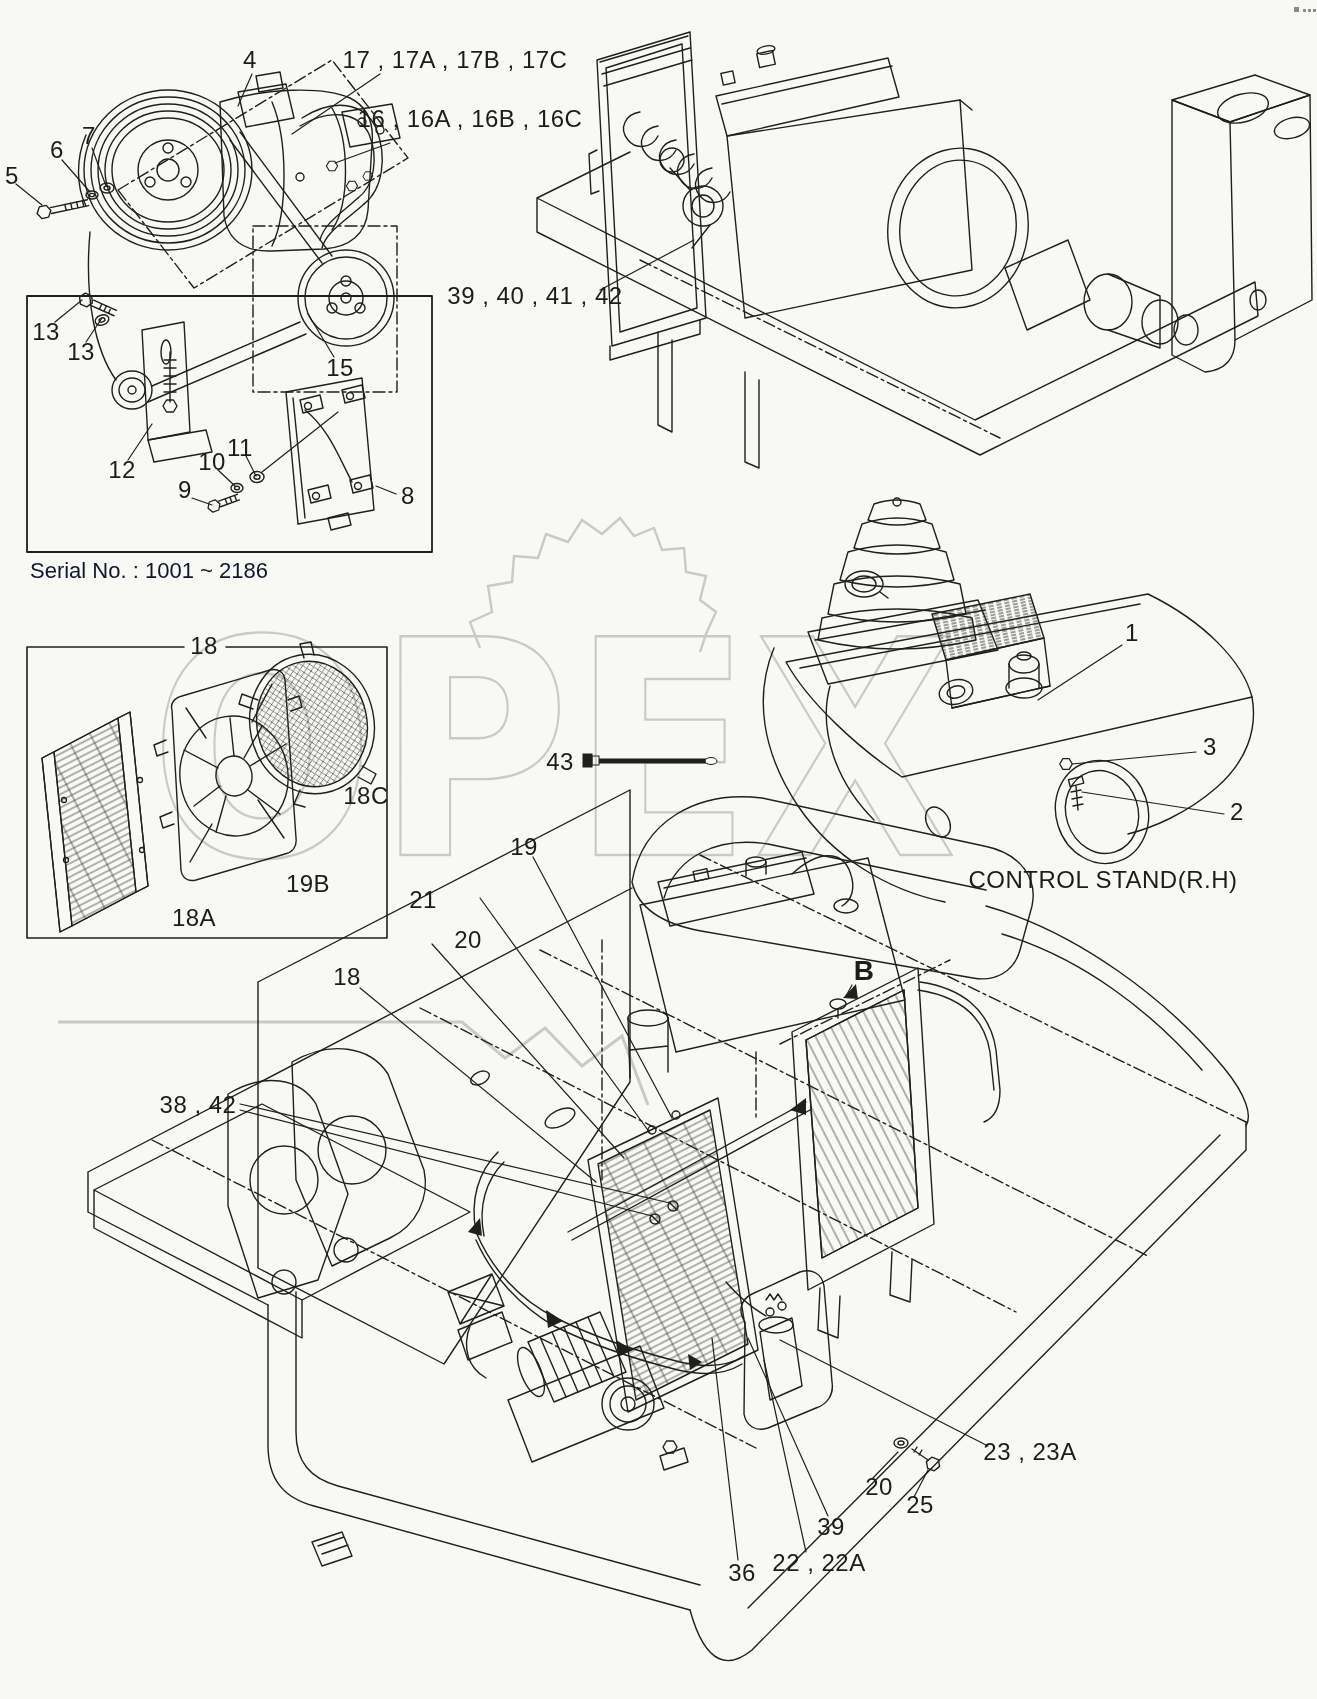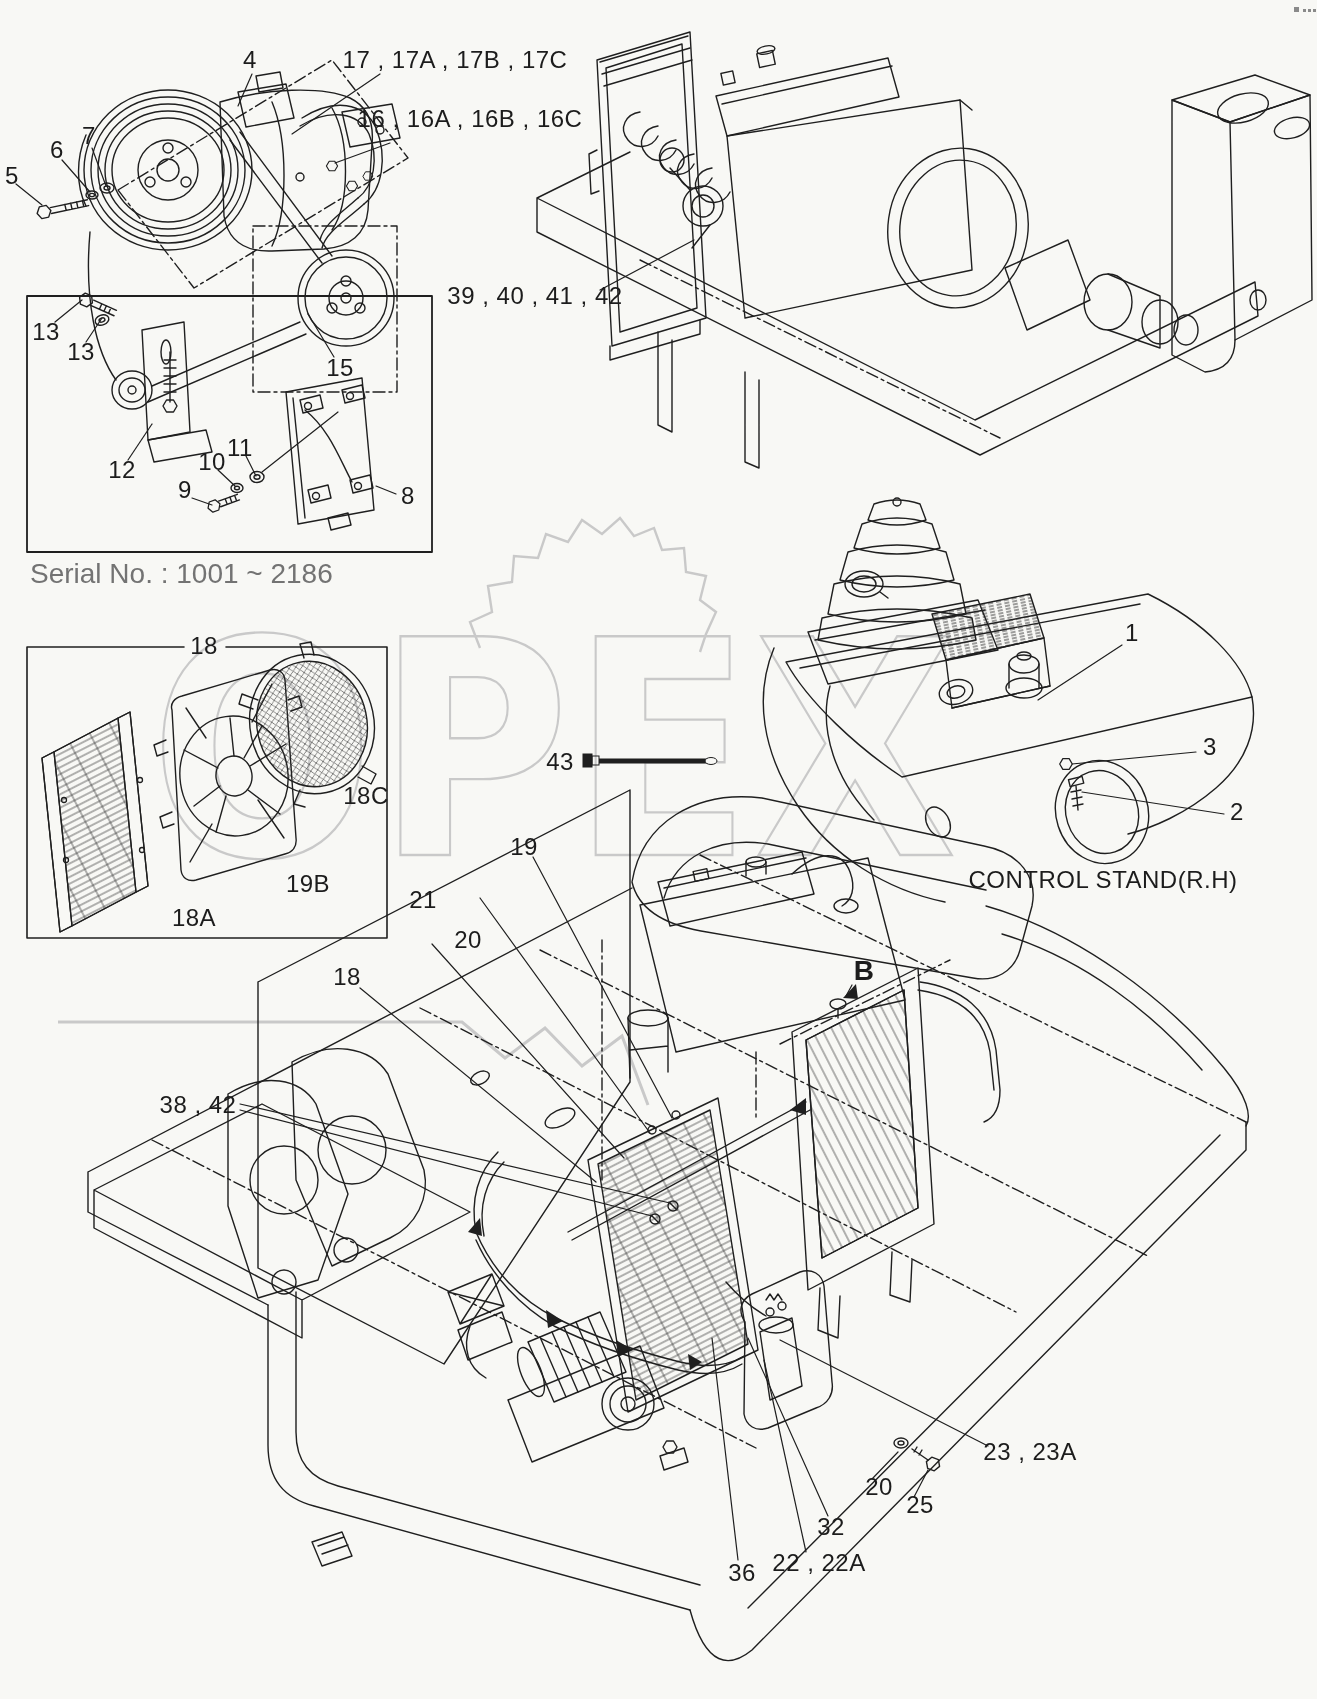--- a/index.html
+++ b/index.html
@@ -1,21 +1,21 @@
 <!DOCTYPE html>
 <html><head>
 <meta charset="utf-8">
 <style>
   html,body{margin:0;padding:0;background:#e9e9e6;}
   .stage{position:relative;width:1317px;height:1699px;margin:0 auto;background:#f8f8f5;
          font-family:"Liberation Sans",sans-serif;overflow:hidden;}
   svg.art{position:absolute;left:0;top:0;}
   .co{position:absolute;transform:translate(-50%,-50%);font-size:24px;color:#1c1c1c;
       white-space:nowrap;line-height:1;letter-spacing:0.5px;}
-  .note{position:absolute;font-size:28px;color:#737373;white-space:nowrap;line-height:1;}
+  .note{position:absolute;font-size:22px;color:#0f172a;white-space:nowrap;line-height:1;}
   .vb{font-weight:bold;font-size:28px;}
 </style>
 </head>
 <body>
 
 <div class="stage">
 
 <svg class="art" width="1317" height="1699" viewBox="0 0 1317 1699">
   <defs>
     <path id="hex" d="M-7,0 L-3.5,-6 L3.5,-6 L7,0 L3.5,6 L-3.5,6 Z"></path>
@@ -478,18 +478,18 @@
 <div class="co" style="left:560px;top:762px">43</div>
 
 <div class="co" style="left:524px;top:847px">19</div>
 <div class="co" style="left:468px;top:940px">20</div>
 <div class="co" style="left:423px;top:900px">21</div>
 <div class="co" style="left:347px;top:977px">18</div>
 <div class="co" style="left:198px;top:1105px">38 , 42</div>
 <div class="co" style="left:1030px;top:1452px">23 , 23A</div>
 <div class="co" style="left:879px;top:1487px">20</div>
 <div class="co" style="left:920px;top:1505px">25</div>
-<div class="co" style="left:831px;top:1527px">32</div>
+<div class="co" style="left:831px;top:1527px">39</div>
 <div class="co" style="left:819px;top:1563px">22 , 22A</div>
 <div class="co" style="left:742px;top:1573px">36</div>
 <div class="co vb" style="left:864px;top:971px">B</div>
 
 </div>
 
 </body></html>

